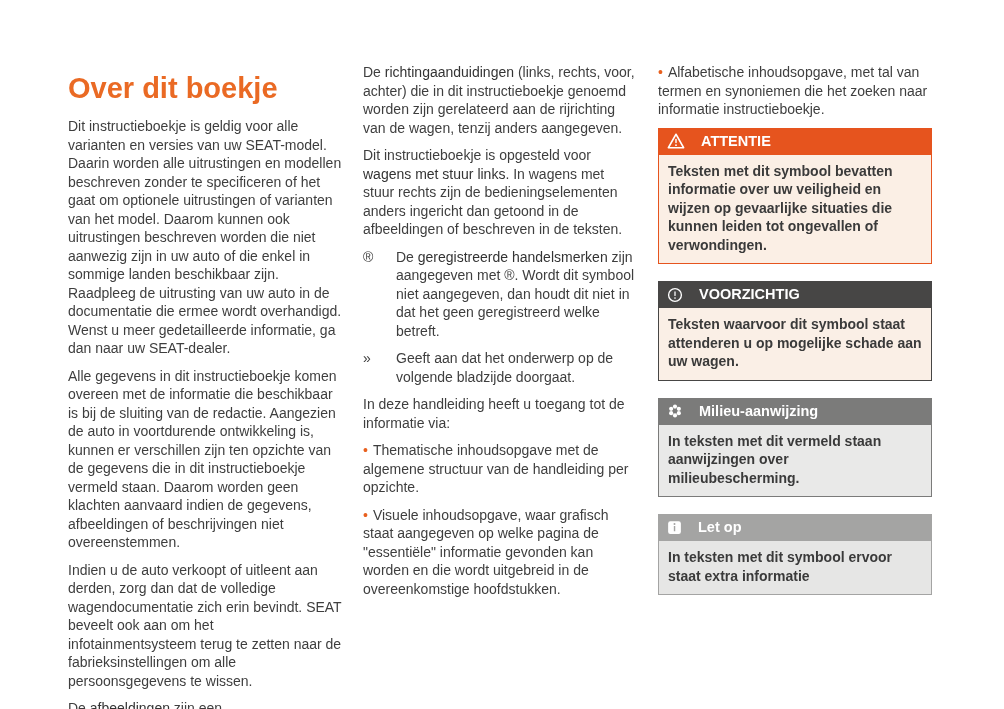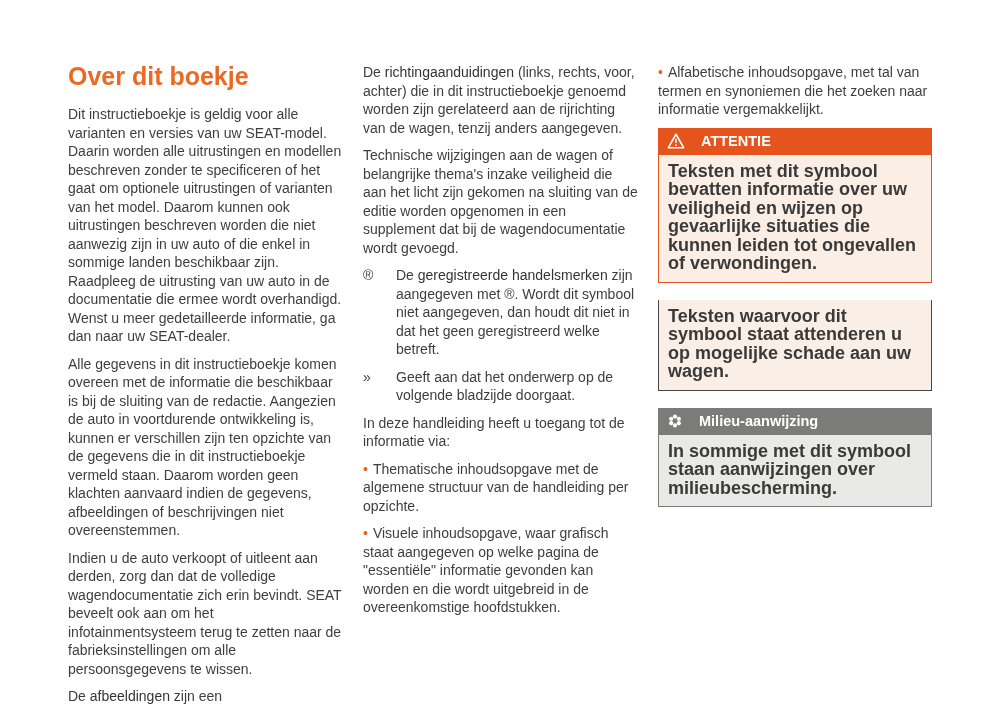--- a/index.html
+++ b/index.html
@@ -10,23 +10,23 @@
     font-family: "Liberation Sans", sans-serif;
     color: #3e3e3e;
     overflow: hidden;
   }
   .page { display: flex; gap: 19px; padding: 63px 0 0 68px; }
   .col { width: 276px; flex: none; font-size: 14px; line-height: 18.5px; }
   .col p { margin: 0 0 9px; }
   b { font-weight: normal; color: #333; }
 
   h1.title {
-    font-size: 25px; line-height: 27px; font-weight: bold;
+    font-size: 29px; line-height: 27px; font-weight: bold;
     color: var(--title-color, #EA6A24);
-    margin: 0 0 15px;
+    margin: 12px 0 15px;
   }
 
   .symrow { display: flex; margin: 0 0 9px; }
   .symrow .sym { flex: none; width: 33px; }
   .symrow .symtext { flex: 1; }
 
   .bullet .dot { color: var(--accent, #E8601E); margin-right: 5px; }
 
   .note-box { width: 274px; margin: 0 0 17px; }
   .note-box.first { margin-top: 3px; }
@@ -35,91 +35,114 @@
     background: var(--head); color: #fff;
     font-weight: bold; font-size: 14.5px;
     height: 27px; padding: 0 9px;
   }
   .note-head .icon { display: flex; align-items: center; }
   .note-body {
     background: var(--body);
     border: 1px solid var(--bord); border-top: none;
     padding: 7px 9px 9px;
     font-weight: bold; color: #3a3a3a;
-    font-size: 18px; line-height: 18.5px;
+    font-size: 14px; line-height: 18.5px;
   }
 </style>
 </head>
 <body>
 
 <div class="page">
 
   <div class="col">
     <h1 class="title">Over dit boekje</h1>
     <p><span>Dit instructieboekje is geldig voor alle varianten en versies van uw SEAT-model. Daarin worden alle uitrustingen en modellen beschreven zonder te specificeren of het gaat om optionele uitrustingen of varianten van het model. Daarom kunnen ook uitrustingen beschreven worden die niet aanwezig zijn in uw auto of die enkel in sommige landen beschikbaar zijn. Raadpleeg de uitrusting van uw auto in de documentatie die ermee wordt overhandigd. Wenst u meer gedetailleerde informatie, ga dan naar uw SEAT-dealer.</span></p>
     <p><span>Alle gegevens in dit instructieboekje komen overeen met de informatie die beschikbaar is bij de sluiting van de redactie. Aangezien de auto in voortdurende ontwikkeling is, kunnen er verschillen zijn ten opzichte van de gegevens die in dit instructieboekje vermeld staan. Daarom worden geen klachten aanvaard indien de gegevens, afbeeldingen of beschrijvingen niet overeenstemmen.</span></p>
     <p><span>Indien u de auto verkoopt of uitleent aan derden, zorg dan dat de volledige wagendocumentatie zich erin bevindt. SEAT beveelt ook aan om het infotainmentsysteem terug te zetten naar de fabrieksinstellingen om alle persoonsgegevens te wissen.</span></p>
     <p><span>De </span><b>afbeeldingen</b><span> zijn een standaardweergave en kunnen enigszins afwijken ten opzichte van uw wagen.</span></p>
   </div>
 
   <div class="col">
     <p><span>De </span><b>richtingaanduidingen</b><span> (links, rechts, voor, achter) die in dit instructieboekje genoemd worden zijn gerelateerd aan de rijrichting van de wagen, tenzij anders aangegeven.</span></p>
-    <p><span>Technische wijzigingen aan de wagen of belangrijke thema's inzake veiligheid die aan het licht zijn gekomen na sluiting van de editie worden opgenomen in een supplement dat bij de wagendocumentatie wordt gevoegd.</span></p>
+    <p><span>Dit instructieboekje is opgesteld voor </span><b>wagens met stuur links</b><span>. In wagens met stuur rechts zijn de bedieningselementen anders ingericht dan getoond in de afbeeldingen of beschreven in de teksten.</span></p>
 
     <div class="symrow">
       <span class="sym">®</span>
       <span class="symtext"><span>De </span><b>geregistreerde handelsmerken</b><span> zijn aangegeven met ®. Wordt dit symbool niet aangegeven, dan houdt dit niet in dat het geen geregistreerd welke betreft.</span></span>
     </div>
     <div class="symrow">
       <span class="sym">»</span>
       <span class="symtext"><span>Geeft aan dat het onderwerp op de volgende bladzijde doorgaat.</span></span>
     </div>
 
     <p><span>In deze handleiding heeft u toegang tot de informatie via:</span></p>
 
     <p class="bullet"><span class="dot">•</span><span>Thematische inhoudsopgave met de algemene structuur van de handleiding per opzichte.</span></p>
     <p class="bullet"><span class="dot">•</span><span>Visuele inhoudsopgave, waar grafisch staat aangegeven op welke pagina de "essentiële" informatie gevonden kan worden en die wordt uitgebreid in de overeenkomstige hoofdstukken.</span></p>
   </div>
 
   <div class="col">
-    <p class="bullet"><span class="dot">•</span><span>Alfabetische inhoudsopgave, met tal van termen en synoniemen die het zoeken naar informatie vergemakkelijkt.</span></p>
+    <p class="bullet"><span class="dot">•</span><span>Alfabetische inhoudsopgave, met tal van termen en synoniemen die het zoeken naar informatie instructieboekje.</span></p>
 
     <div class="note-box first" style="--head: #E6541E; --body: #FBEFE5; --bord: #E6541E;">
       <div class="note-head">
         <span class="icon">
           <svg viewBox="0 0 20 20" width="18" height="18" aria-hidden="true">
             <path d="M10 2.5 L18.5 17.5 H1.5 Z" fill="none" stroke="#fff" stroke-width="1.7" stroke-linejoin="round"></path>
             <rect x="9.2" y="7.6" width="1.6" height="4.8" rx="0.8" fill="#fff"></rect>
             <circle cx="10" cy="14.6" r="1" fill="#fff"></circle>
           </svg>
         </span>
         <span>ATTENTIE</span>
       </div>
       <div class="note-body">Teksten met dit symbool bevatten informatie over uw veiligheid en wijzen op gevaarlijke situaties die kunnen leiden tot ongevallen of verwondingen.</div>
     </div>
 
     <div class="note-box" style="--head: #474645; --body: #FAEFE6; --bord: #474645;">
+      <div class="note-head">
+        <span class="icon">
+          <svg viewBox="0 0 20 20" width="16" height="16" aria-hidden="true">
+            <circle cx="10" cy="10" r="8" fill="none" stroke="#fff" stroke-width="1.7"></circle>
+            <rect x="9.2" y="5.4" width="1.6" height="6" rx="0.8" fill="#fff"></rect>
+            <circle cx="10" cy="13.9" r="1" fill="#fff"></circle>
+          </svg>
+        </span>
+        <span>VOORZICHTIG</span>
+      </div>
       <div class="note-body">Teksten waarvoor dit symbool staat attenderen u op mogelijke schade aan uw wagen.</div>
     </div>
 
     <div class="note-box" style="--head: #7B7B7A; --body: #E9E9E8; --bord: #7B7B7A;">
       <div class="note-head">
         <span class="icon">
           <svg viewBox="0 0 20 20" width="16" height="16" aria-hidden="true">
             <g fill="#fff">
               <circle cx="10" cy="4.5" r="2.6"></circle>
                 <circle cx="14.8" cy="7.3" r="2.6"></circle>
               <circle cx="14.8" cy="12.7" r="2.6"></circle>
                 <circle cx="10" cy="15.5" r="2.6"></circle>
               <circle cx="5.2" cy="12.7" r="2.6"></circle>
                 <circle cx="5.2" cy="7.3" r="2.6"></circle>
             </g>
             <circle cx="10" cy="10" r="1.9" style="fill:var(--head)"></circle>
           </svg>
         </span>
         <span>Milieu-aanwijzing</span>
       </div>
-      <div class="note-body">In sommige met dit symbool staan aanwijzingen over milieubescherming.</div>
+      <div class="note-body">In teksten met dit vermeld staan aanwijzingen over milieubescherming.</div>
     </div>
 
+    <div class="note-box" style="--head: #A4A4A3; --body: #E6E6E5; --bord: #A4A4A3;">
+      <div class="note-head">
+        <span class="icon">
+          <svg viewBox="0 0 20 20" width="15" height="15" aria-hidden="true">
+            <rect x="1.5" y="1.5" width="17" height="17" rx="3" fill="#fff"></rect>
+            <rect x="9.1" y="8" width="1.9" height="7" style="fill:var(--head)"></rect>
+            <circle cx="10" cy="5.2" r="1.3" style="fill:var(--head)"></circle>
+          </svg>
+        </span>
+        <span>Let op</span>
+      </div>
+      <div class="note-body">In teksten met dit symbool ervoor staat extra informatie</div>
+    </div>
   </div>
 
 </div>
 
 </body></html>

